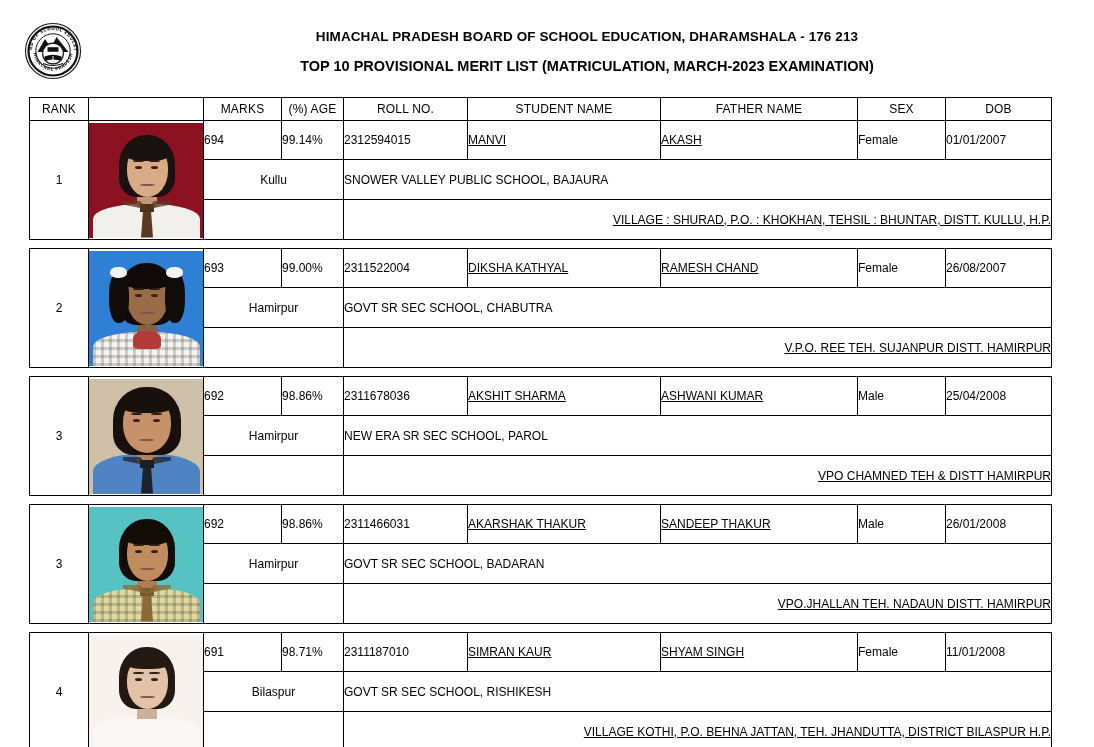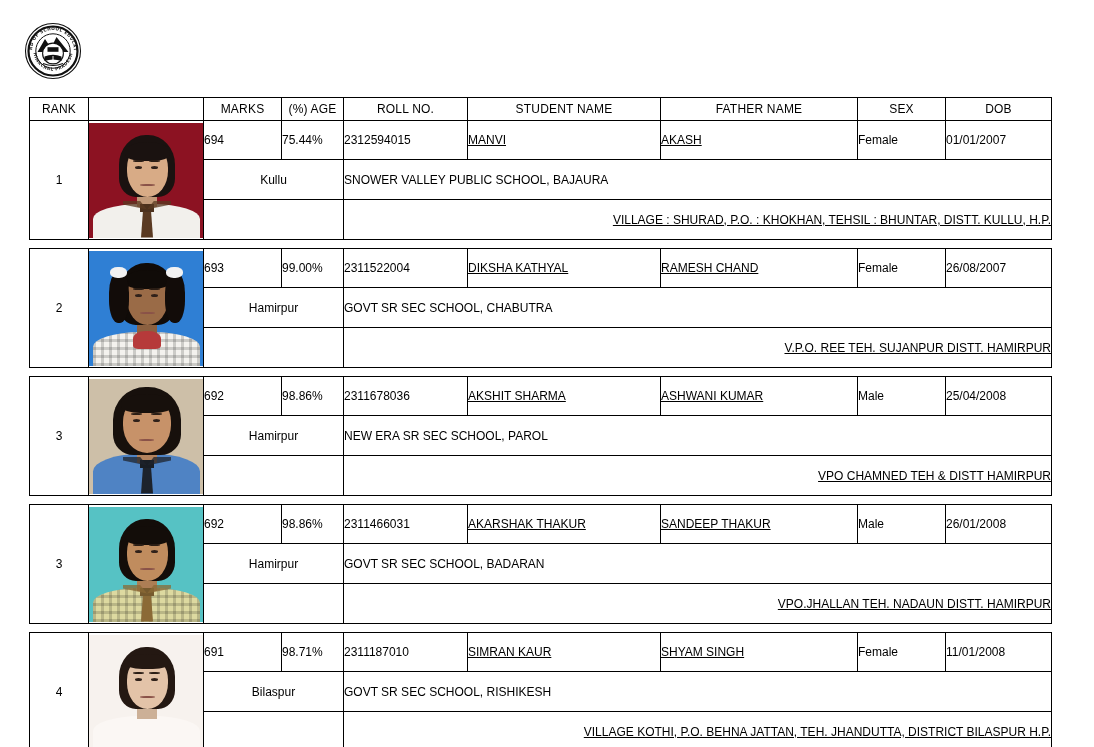--- a/index.html
+++ b/index.html
@@ -206,20 +206,24 @@
       </text>
       <path d="M 13.5 30 L 21 17 L 27 26 L 32.5 15 L 44.5 30 Z" fill="#111"></path>
       <circle cx="29" cy="31.5" r="10.4" fill="#fff" stroke="#111" stroke-width="1.1"></circle>
       <path d="M 20.5 34.5 Q 29 31.2 37.5 34.5 L 37.5 39 Q 29 36 20.5 39 Z" fill="#111"></path>
       <path d="M 29 34 L 29 39.2" stroke="#fff" stroke-width="0.9"></path>
       <rect x="23.5" y="25.2" width="11" height="4.6" fill="#111"></rect>
       <path d="M 19 41.5 Q 29 45.5 39 41.5" stroke="#111" stroke-width="1.2" fill="none"></path>
     </svg>
   </div>
 
+  <div class="title-block">
+    <div class="title-line1">HIMACHAL PRADESH BOARD OF SCHOOL EDUCATION, DHARAMSHALA - 176 213</div>
+    <div class="title-line2">TOP 10 PROVISIONAL MERIT LIST (MATRICULATION, MARCH-2023 EXAMINATION)</div>
+  </div>
 </div>
 
 <div class="table-area">
     <table class="merit">
       <colgroup>
         <col class="c-rank">
         <col class="c-photo">
         <col class="c-marks">
         <col class="c-age">
         <col class="c-roll">
@@ -256,21 +260,21 @@
               <div class="ph-brow" style="left: 44px; top: 37px;"></div>
               <div class="ph-eye" style="left: 62px; top: 43px;"></div>
               <div class="ph-brow" style="left: 60px; top: 37px;"></div>
               <div class="ph-mouth" style="left: 51px; top: 61px; width: 15px;"></div>
               <div class="ph-tie" style="left: 52px; top: 86px; width: 12px; height: 29px; background: rgb(90, 58, 34); clip-path: polygon(18% 0px, 82% 0px, 100% 100%, 0px 100%);"></div>
               <div class="ph-tie" style="left: 51px; top: 81px; width: 14px; height: 8px; background: rgb(90, 58, 34); filter: brightness(0.85);"></div>
               <div class="ph-tie" style="left: 34px; top: 78px; width: 48px; height: 9px; background: rgb(90, 58, 34); opacity: 0.75; clip-path: polygon(0px 0px, 35% 0px, 50% 100%, 65% 0px, 100% 0px, 100% 45%, 50% 100%, 0px 45%);"></div>
             </div>
           </td>
           <td class="num-cell">694</td>
-          <td class="num-cell">75.44%</td>
+          <td class="num-cell">99.14%</td>
           <td class="num-cell">2312594015</td>
           <td class="text-cell">MANVI</td>
           <td class="text-cell">AKASH</td>
           <td class="num-cell">Female</td>
           <td class="num-cell">01/01/2007</td>
         </tr>
         <tr>
           <td class="district-cell" colspan="2">Kullu</td>
           <td class="school-cell" colspan="5">SNOWER VALLEY PUBLIC SCHOOL, BAJAURA</td>
         </tr>

